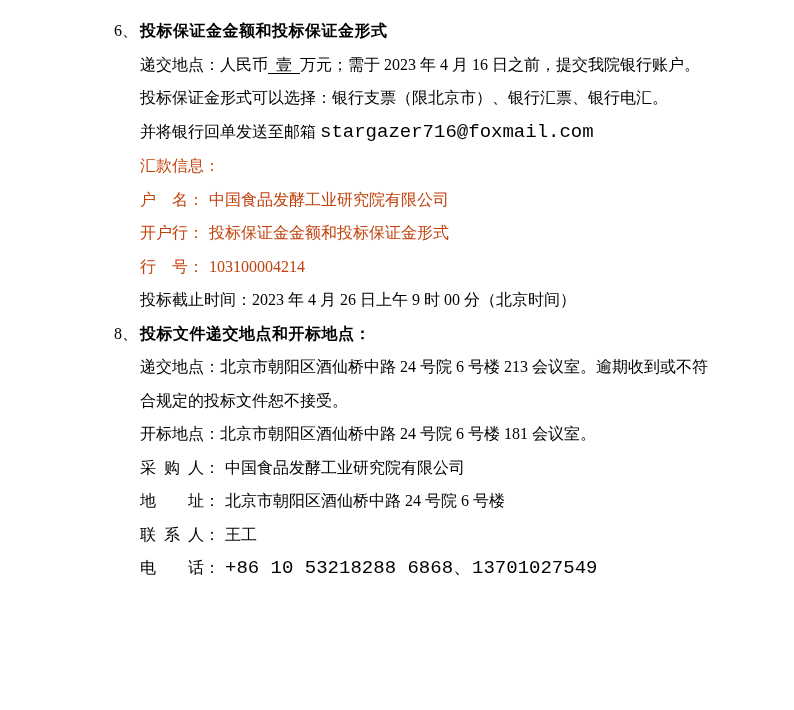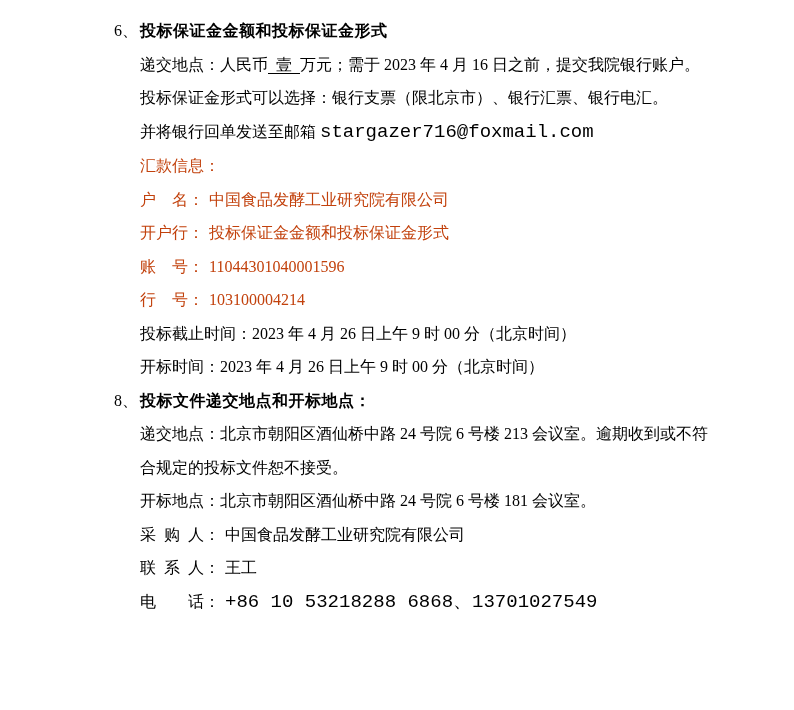--- a/index.html
+++ b/index.html
@@ -72,36 +72,35 @@
   <p class="line">投标保证金形式可以选择：银行支票（限北京市）、银行汇票、银行电汇。</p>
 
   <p class="line"><span>并将银行回单发送至邮箱 </span><span class="mono">stargazer716@foxmail.com</span></p>
 
   <p class="line red">汇款信息：</p>
 
   <p class="line red"><span class="lbl w3">户名</span><span>：</span><span class="val">中国食品发酵工业研究院有限公司</span></p>
 
   <p class="line red"><span class="lbl w3">开户行</span><span>：</span><span class="val">投标保证金金额和投标保证金形式</span></p>
 
-  <p class="line red"><span class="lbl w3">账号</span><span>：</span><span class="val">11044301040001596</span></p>
 
   <p class="line red"><span class="lbl w3">行号</span><span>：</span><span class="val">103100004214</span></p>
 
 
   <p class="line">投标截止时间：2023 年 4 月 26 日上午 9 时 00 分（北京时间）</p>
 
-  <p class="line">开标时间：2023 年 4 月 26 日上午 9 时 00 分（北京时间）</p>
 
   <p class="hline"><span class="num">8、</span><span class="htext">投标文件递交地点和开标地点：</span></p>
 
   <p class="line"><span class="wrapline">递交地点：北京市朝阳区酒仙桥中路 24 号院 6 号楼 213 会议室。逾期收到或不符</span><span class="wrapline">合规定的投标文件恕不接受。</span></p>
 
   <p class="line">开标地点：北京市朝阳区酒仙桥中路 24 号院 6 号楼 181 会议室。</p>
 
 
   <p class="line"><span class="lbl w4">采购人</span><span>：</span><span class="val">中国食品发酵工业研究院有限公司</span></p>
 
+  <p class="line"><span class="lbl w4">地址</span><span>：</span><span class="val">北京市朝阳区酒仙桥中路 24 号院 6 号楼</span></p>
 
   <p class="line"><span class="lbl w4">联系人</span><span>：</span><span class="val">王工</span></p>
 
   <p class="line"><span class="lbl w4">电话</span><span>：</span><span class="val mono">+86 10 53218288 6868、13701027549</span></p>
 
 </div>
 
 </body></html>

